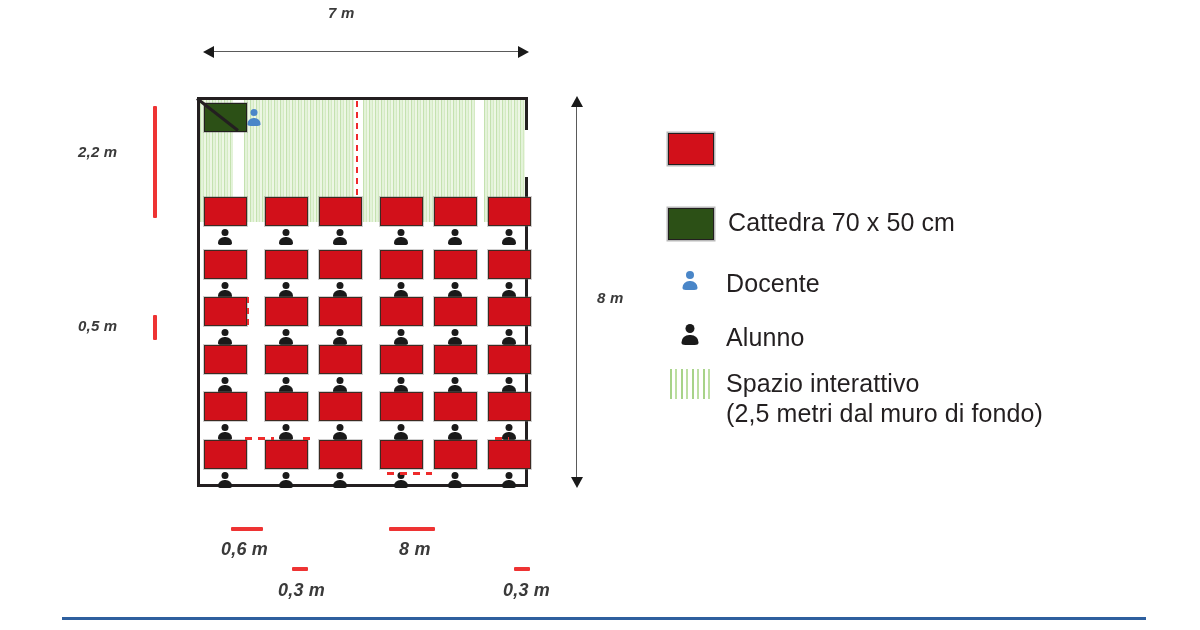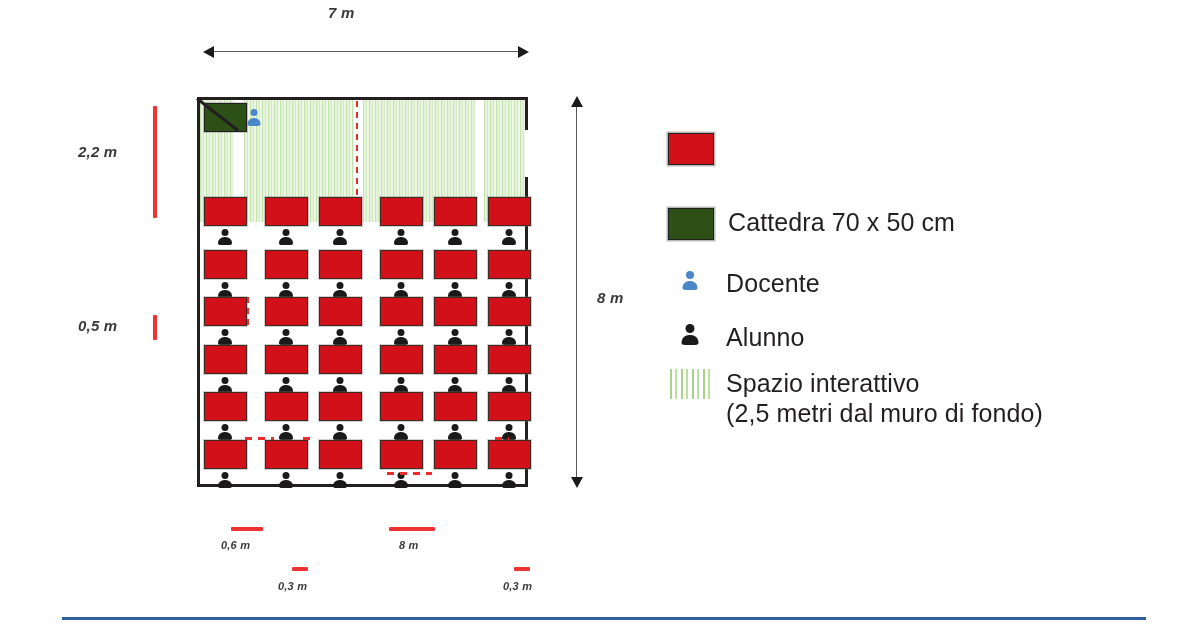--- a/index.html
+++ b/index.html
@@ -10,21 +10,21 @@
     color:#231f20;
   }
   .stage{position:absolute;left:0;top:0;width:1200px;height:630px;}
   .abs{position:absolute;}
 
   
   .dim{
     font-style:italic;font-weight:bold;font-size:15px;color:#3a3a3a;
     white-space:nowrap;letter-spacing:.2px;
   }
-  .dim-sm{font-size:11px;}
+  .dim-sm{font-size:18px;}
 
   
   #room{left:197px;top:97px;width:331px;height:390px;}
   .wall{position:absolute;background:#231f20;}
   .wall-left{left:0;top:0;width:3px;height:390px;}
   .wall-bottom{left:0;top:387px;width:331px;height:3px;}
   .wall-top{left:0;top:0;width:331px;height:3px;}
   .wall-right-top{left:328px;top:0;width:3px;height:33px;}
   .wall-right-bot{left:328px;top:80px;width:3px;height:310px;}
   .door-leaf{

